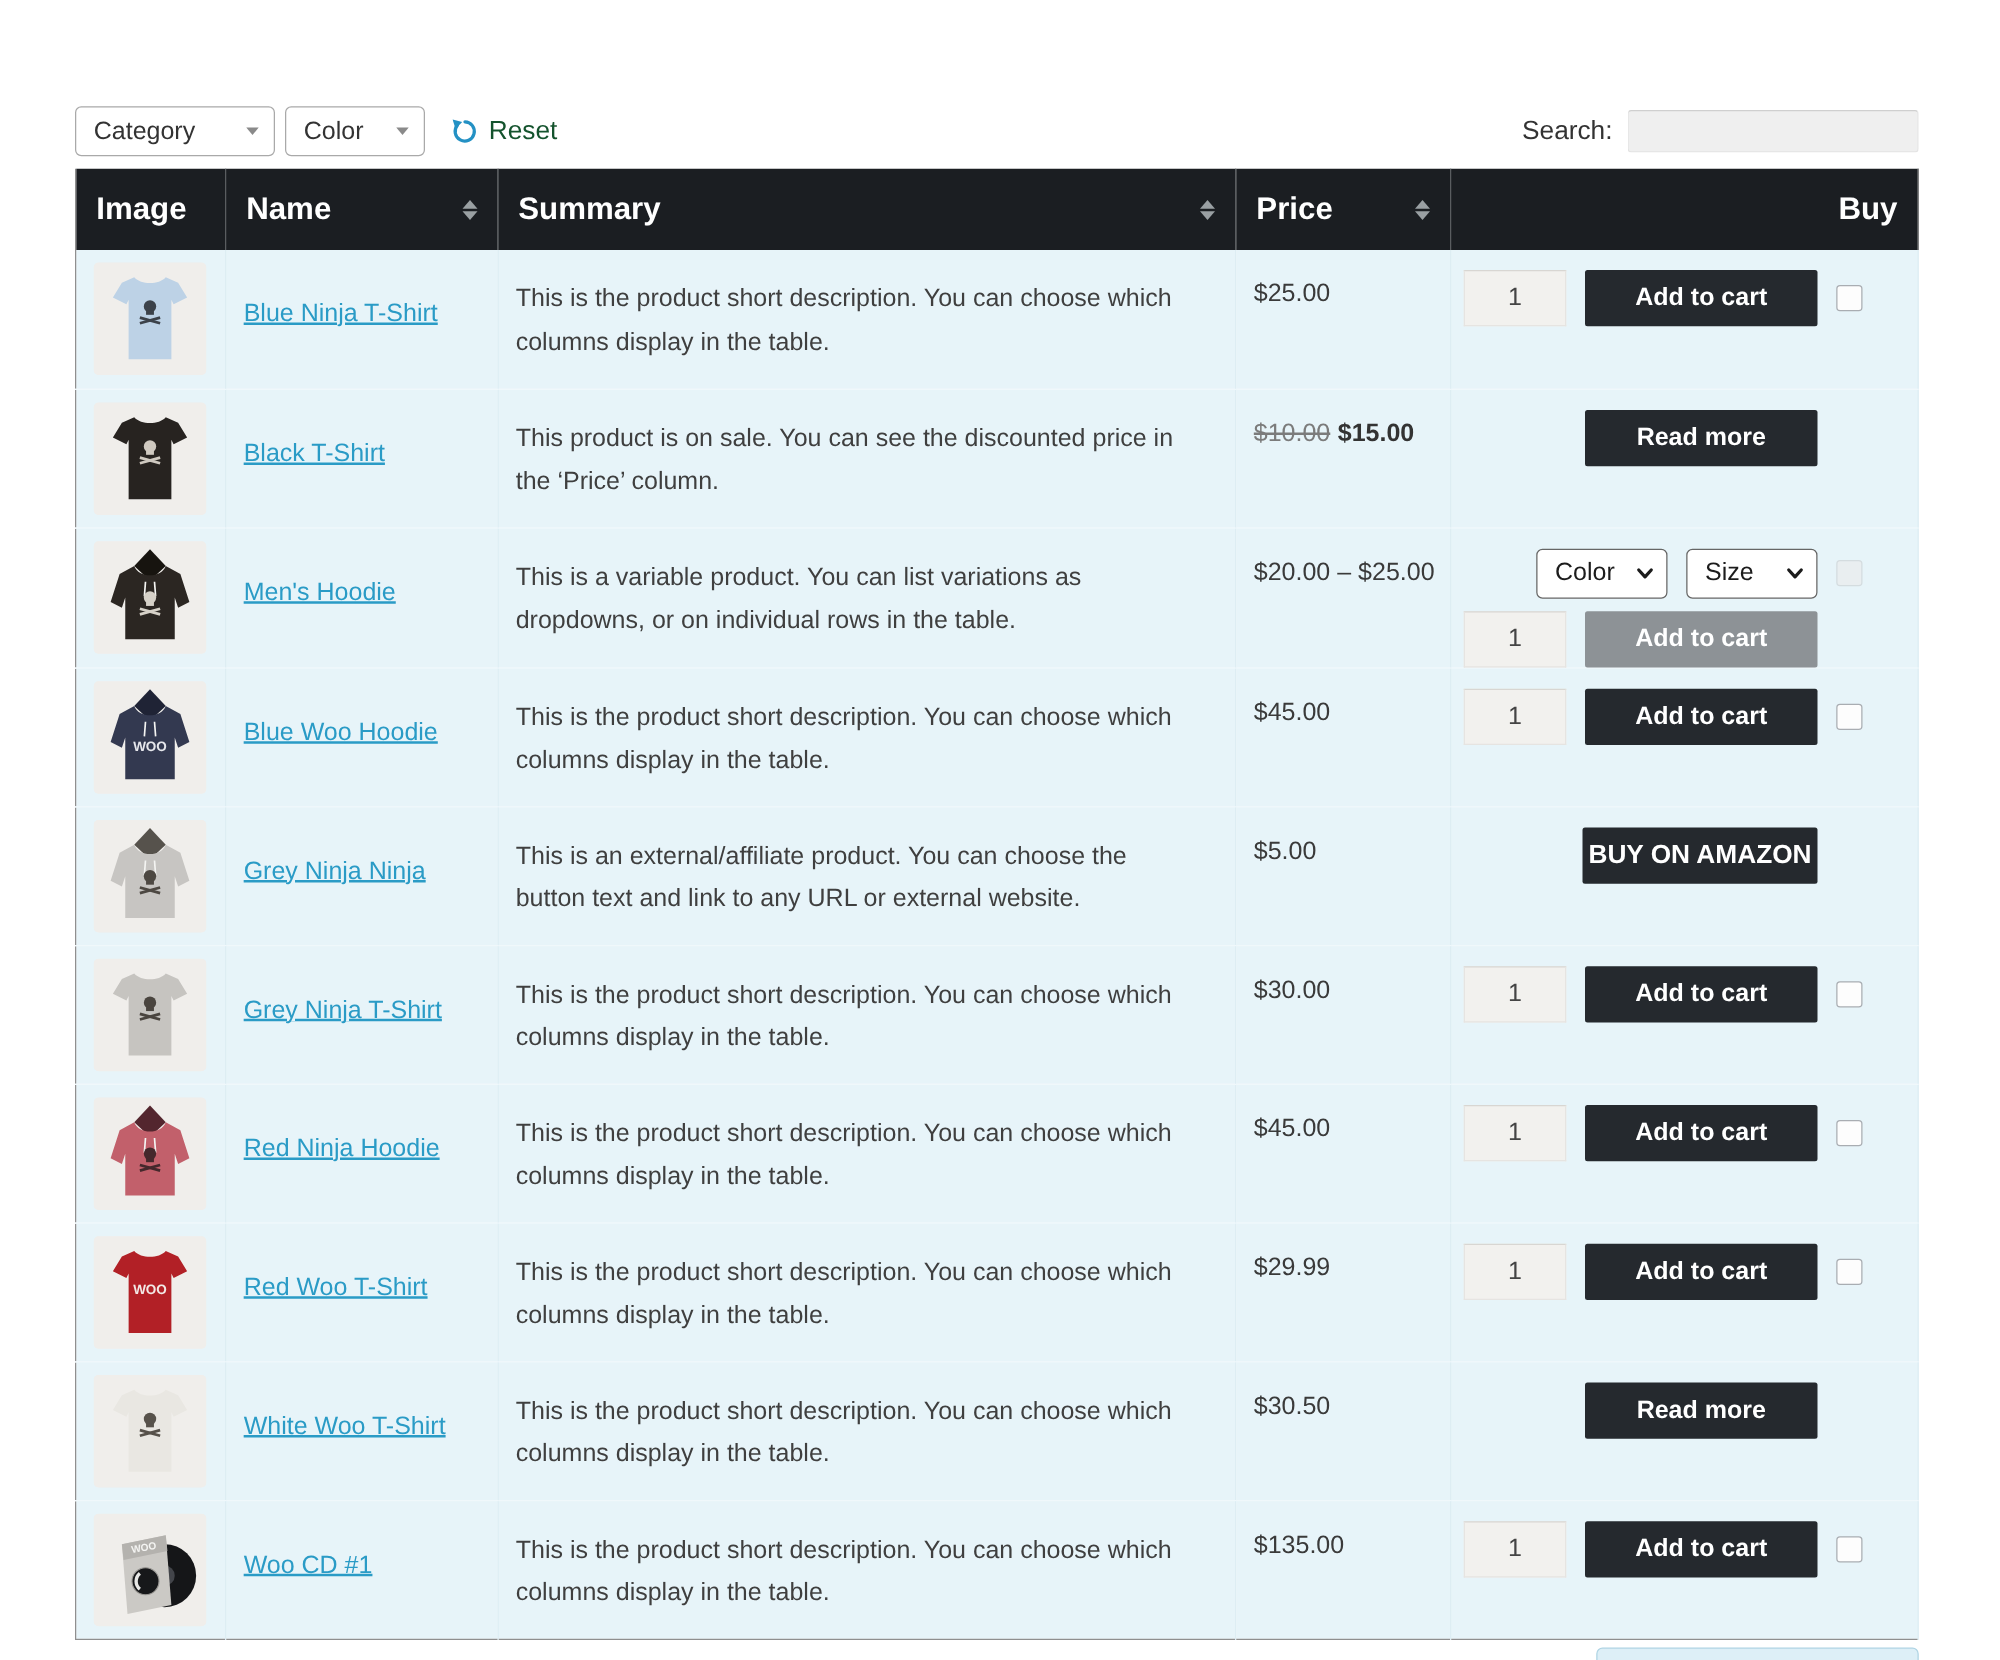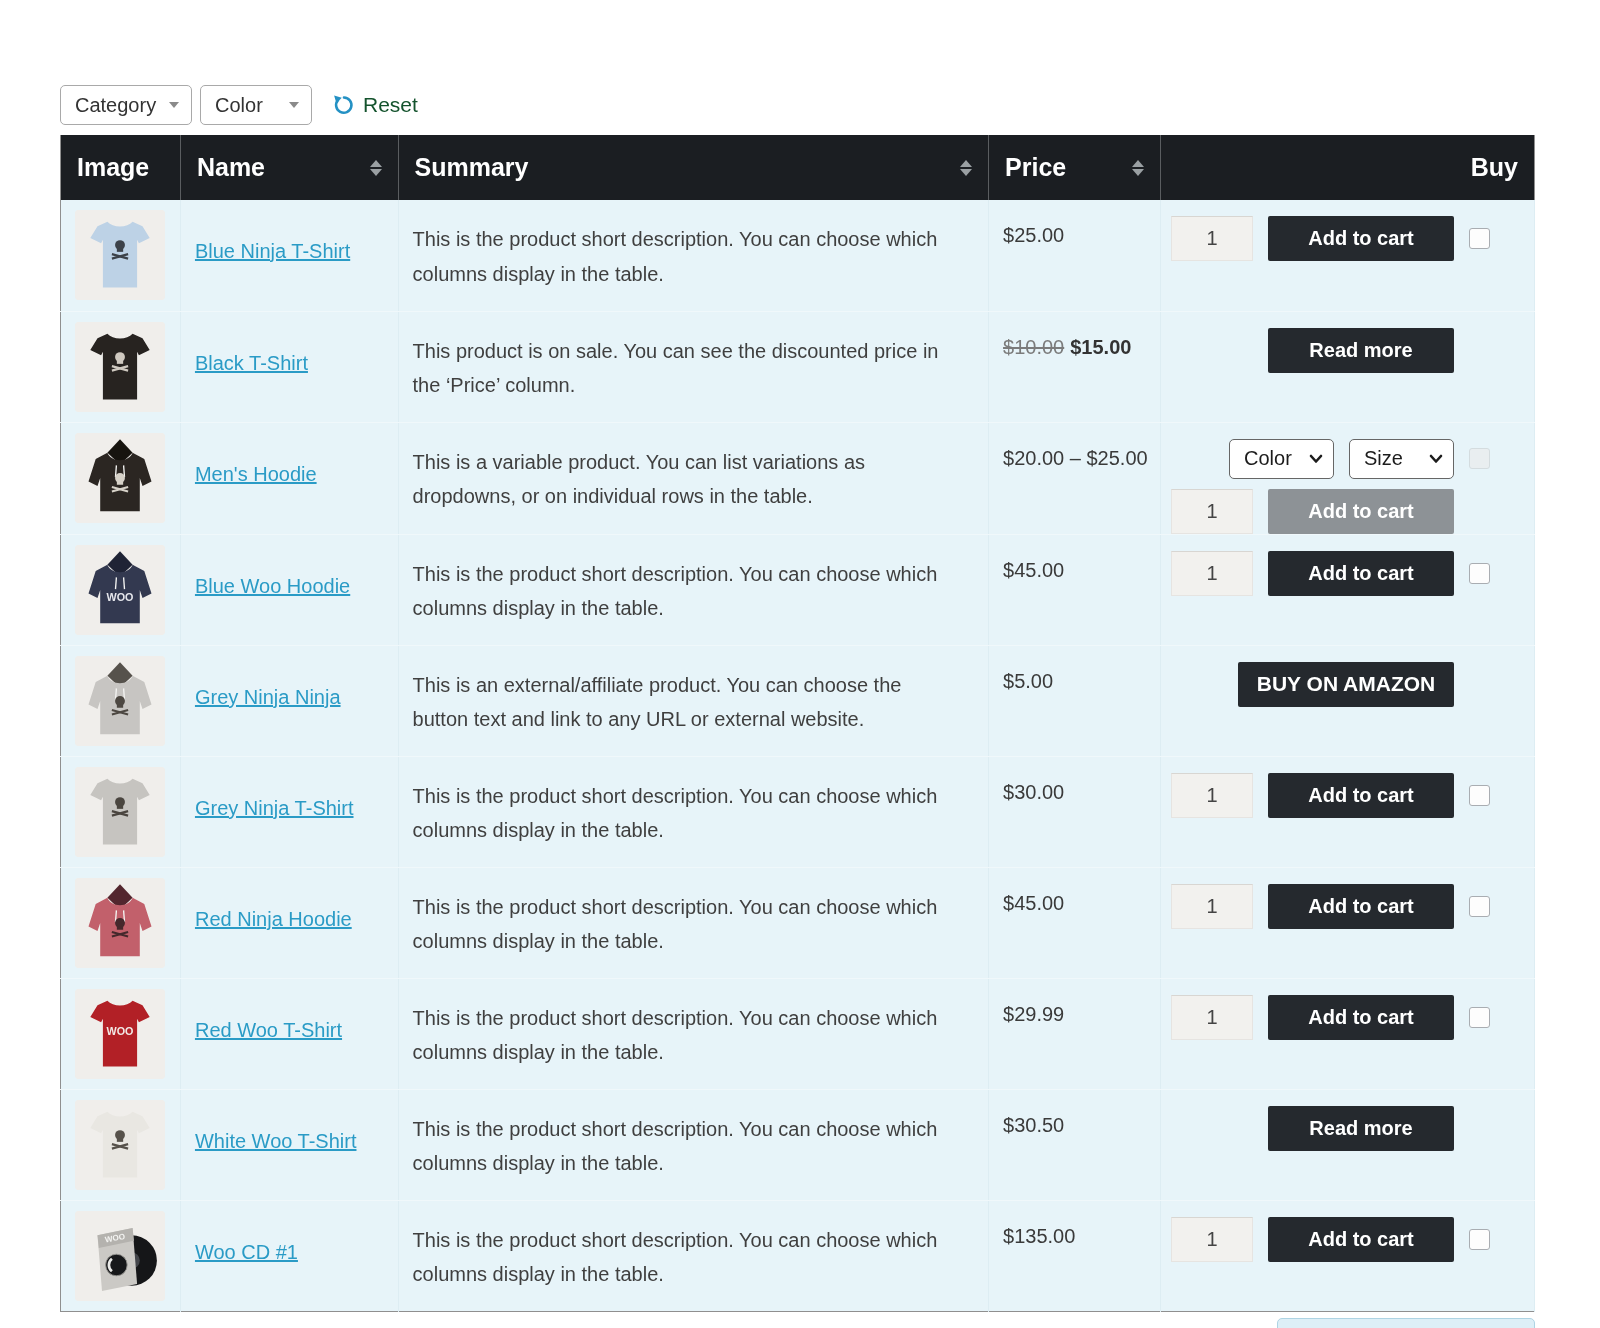--- a/index.html
+++ b/index.html
@@ -6,21 +6,21 @@
   html,body { width:1600px; height:1328px; background:#ffffff; overflow:hidden;
     font-family:"Liberation Sans", sans-serif; }
   .page { width:1600px; height:1328px; padding:85px 65px 0 60px; overflow:hidden; }
 
   
   .toolbar { display:flex; justify-content:space-between; align-items:flex-start; height:40px; }
   .filters { display:flex; align-items:center; gap:8px; }
   .filter-select { height:40px; background:#fff; border:1px solid #a9a9a9; border-radius:5px;
     display:flex; align-items:center; justify-content:space-between; padding:0 12px 0 14px;
     font-size:20px; color:#333; cursor:pointer; }
-  .filter-select.cat { width:132px; }
+  .filter-select.cat { width:160px; }
   .filter-select.col { width:112px; }
   .caret { width:0; height:0; border-left:5px solid transparent; border-right:5px solid transparent;
     border-top:6px solid #8a8a8a; margin-left:10px; }
   .reset { display:flex; align-items:center; gap:8px; margin-left:12px; color:#14532d;
     font-size:21px; text-decoration:none; }
   .search { display:flex; align-items:center; gap:12px; margin-top:3px; }
   .search label { font-size:21px; color:#333; }
   .search input { width:233px; height:34px; background:#efefef; border:1px solid #e3e3e3;
     border-top-color:#cfcfcf; border-radius:3px; font-size:18px; padding:0 8px; color:#333; }
 
@@ -53,21 +53,21 @@
   .price-old { color:#7b7b7b; text-decoration:line-through; margin-right:6px; }
   .price-sale { font-weight:bold; color:#333; }
 
   td.cell-buy { padding:16px 44px 0 10px; }
   .buy-line { display:flex; justify-content:flex-end; align-items:center; gap:15px; }
   .buy-line + .buy-line { margin-top:10px; }
   .qty { width:82px; height:45px; background:#f2f1ee; border:1px solid #e6e4e1; border-top-color:#d8d6d2;
     text-align:center; font-size:20px; color:#444; font-family:"Liberation Sans",sans-serif; }
   .btn { width:186px; height:45px; background:#25292e; color:#fff; border:none; border-radius:2px;
     font-size:20px; font-weight:bold; font-family:"Liberation Sans",sans-serif; cursor:pointer; }
-  .btn.wide { width:216px; font-size:21px; }
+  .btn.wide { width:188px; font-size:21px; }
   .btn.disabled { background:#8d9296; cursor:default; }
   .checkbox { width:21px; height:21px; background:#fdfdfd; border:1px solid #a9adb2; border-radius:3px;
     display:inline-block; cursor:pointer; }
   .checkbox.faint { background:#e9eef0; border-color:#d4dcdf; }
   .checkbox-slot { width:21px; height:21px; visibility:hidden; }
   .select-box { height:40px; min-width:105px; background:#fff; border:1px solid #666; border-radius:5px;
     display:inline-flex; align-items:center; justify-content:space-between; padding:0 10px 0 14px;
     font-size:20px; color:#1c1c1c; cursor:pointer; gap:10px; }
 
   
@@ -90,20 +90,24 @@
         <i class="caret"></i>
       </div>
       <a href="#" class="reset">
         <svg width="23" height="23" viewBox="0 0 24 24">
           <path d="M6.2 6.4 A 8 8 0 1 0 12.5 3.6" fill="none" stroke="#2491c4" stroke-width="2.7" stroke-linecap="round"></path>
           <polygon points="2.2,1.6 10.2,3.8 4.6,9.6" fill="#2491c4"></polygon>
         </svg>
         <span>Reset</span>
       </a>
     </div>
+    <div class="search">
+      <label>Search:</label>
+      <input type="text" value="" style="">
+    </div>
   </div>
 
   <table>
     <colgroup>
       <col class="c-image">
         <col class="c-name">
         <col class="c-summary">
         <col class="c-price">
         <col class="c-buy">
     </colgroup>

